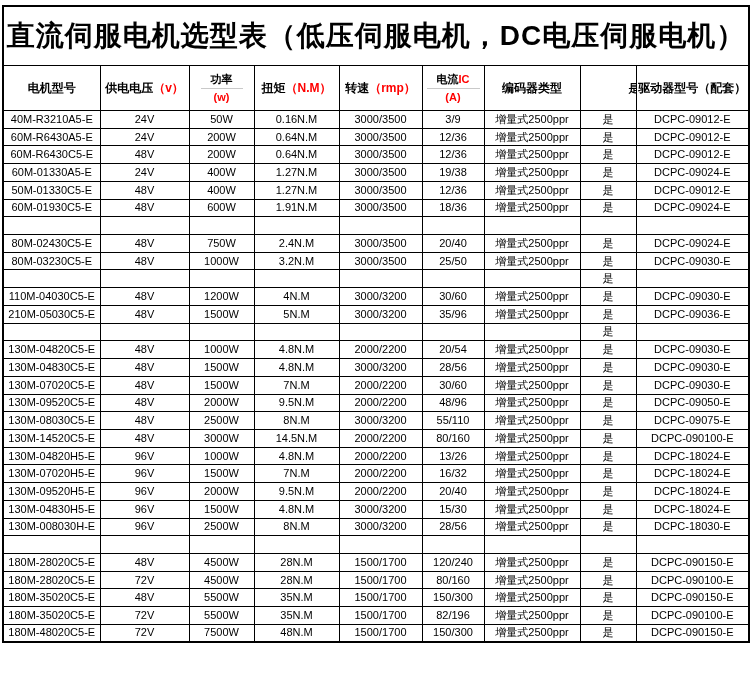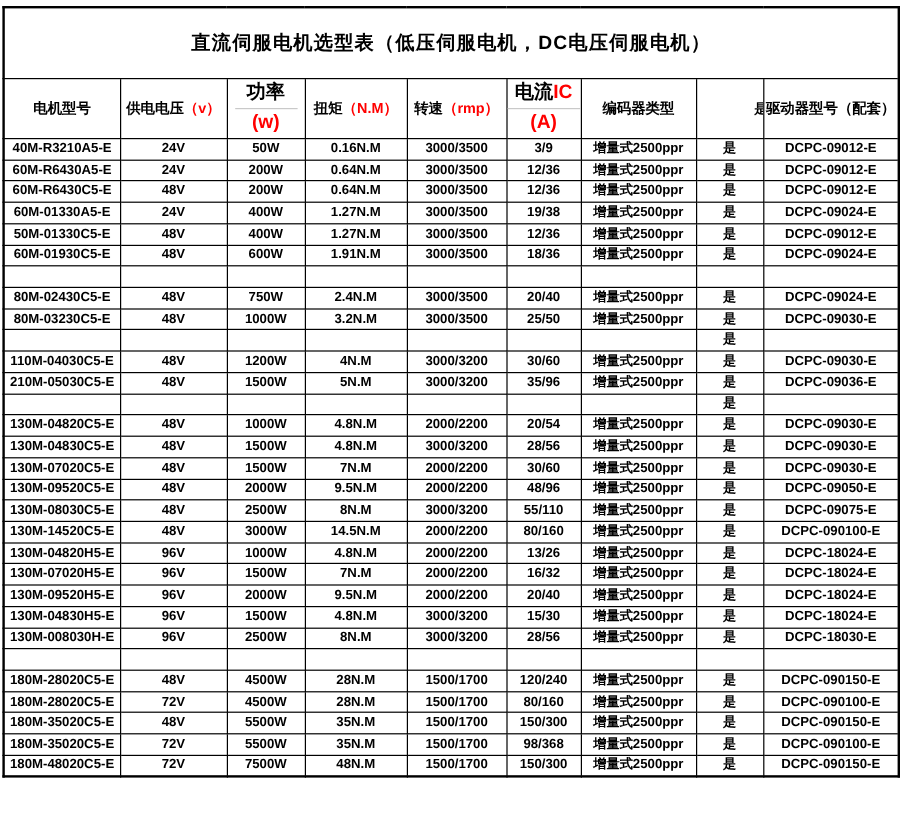--- a/index.html
+++ b/index.html
@@ -26,40 +26,40 @@
   th, td {
     border: 1px solid #000;
     text-align: center;
     vertical-align: middle;
     padding: 0 1px;
     overflow: hidden;
     white-space: nowrap;
   }
   tr.title-row th {
     height: 58px;
-    font-size: 16px;
+    font-size: 28px;
     font-weight: bold;
     letter-spacing: 1px;
   }
   tr.header-row th {
     height: 44px;
     font-size: 12px;
     font-weight: bold;
   }
   tr.header-row th.narrow { font-size: 11px; padding-left: 48px; }
-  tbody tr { height: 17.72px; font-weight: bold; }
+  tbody tr { height: 17.72px; }
   tbody td { font-size: 11px; line-height: 1; }
   .red { color: #FF0000; }
   .stack {
     display: flex;
     flex-direction: column;
     align-items: center;
     justify-content: center;
     line-height: 1.5;
-    font-size: 16px;
+    font-size: 11px;
   }
   .stack .top-line {
     border-bottom: 1px solid #c9c9c9;
     padding: 0 10px;
   }
 </style>
 </head>
 <body>
 
 <div class="sheet">
@@ -423,21 +423,21 @@
     <td>增量式2500ppr</td>
     <td>是</td>
     <td>DCPC-090150-E</td>
   </tr>
         <tr>
     <td>180M-35020C5-E</td>
     <td>72V</td>
     <td>5500W</td>
     <td>35N.M</td>
     <td>1500/1700</td>
-    <td>98/368</td>
+    <td>82/196</td>
     <td>增量式2500ppr</td>
     <td>是</td>
     <td>DCPC-090100-E</td>
   </tr>
         <tr>
     <td>180M-48020C5-E</td>
     <td>72V</td>
     <td>7500W</td>
     <td>48N.M</td>
     <td>1500/1700</td>

